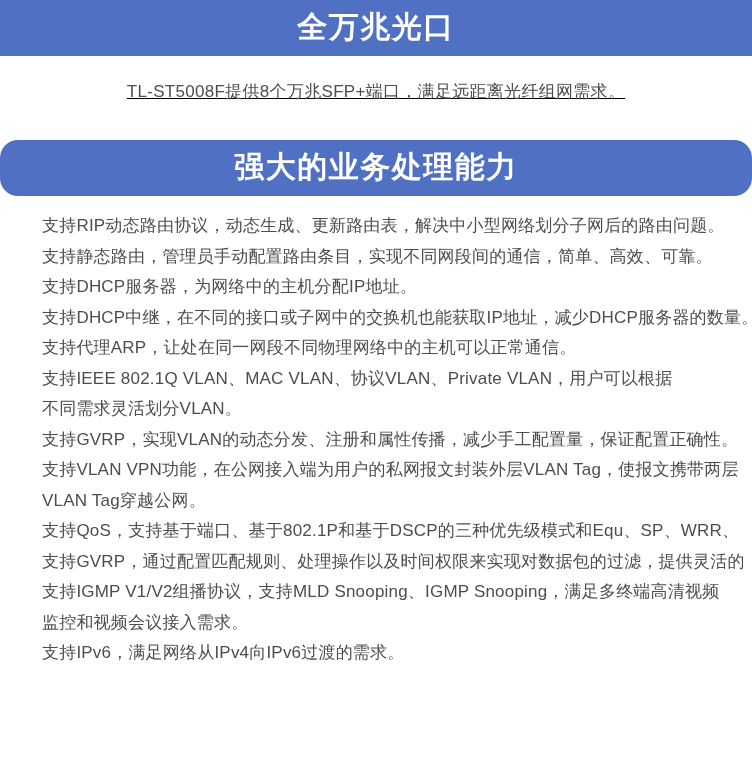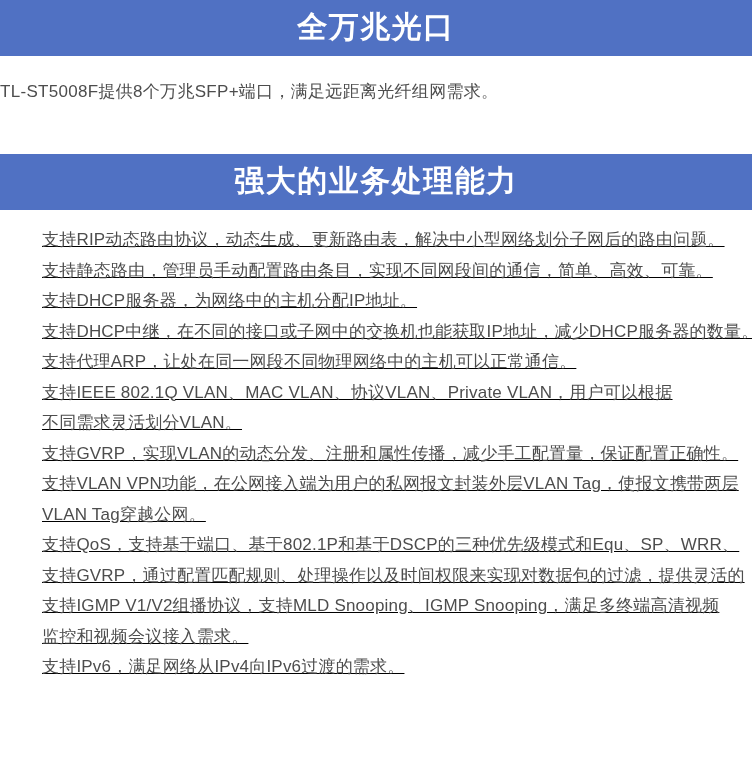--- a/index.html
+++ b/index.html
@@ -15,44 +15,45 @@
     background: #ffffff;
   }
   .banner {
     width: 752px;
     height: 56px;
     background: #5071c3;
     display: flex;
     align-items: center;
     justify-content: center;
   }
-  .banner-2 { margin-top: 16px; }
+  .banner-2 { margin-top: 2px; border-radius: 18px; }
   .banner-title {
     color: #ffffff;
     font-size: 30px;
     font-weight: bold;
     letter-spacing: 1.5px;
     line-height: 1;
     padding-bottom: 2px;
   }
   .intro {
     width: 752px;
     height: 82px;
     display: flex;
     align-items: center;
+    justify-content: center;
+    text-decoration: underline;
   }
   .intro-text {
     color: #4d4d4d;
     font-size: 17px;
     letter-spacing: 0.3px;
     transform: translateY(-6px);
   }
   .features {
     padding: 15px 36px 0 42px;
-    text-decoration: underline;
   }
   .feature-line {
     color: #4d4d4d;
     font-size: 17px;
     line-height: 30.5px;
     letter-spacing: 0.2px;
     white-space: nowrap;
   }
 </style>
 </head>

